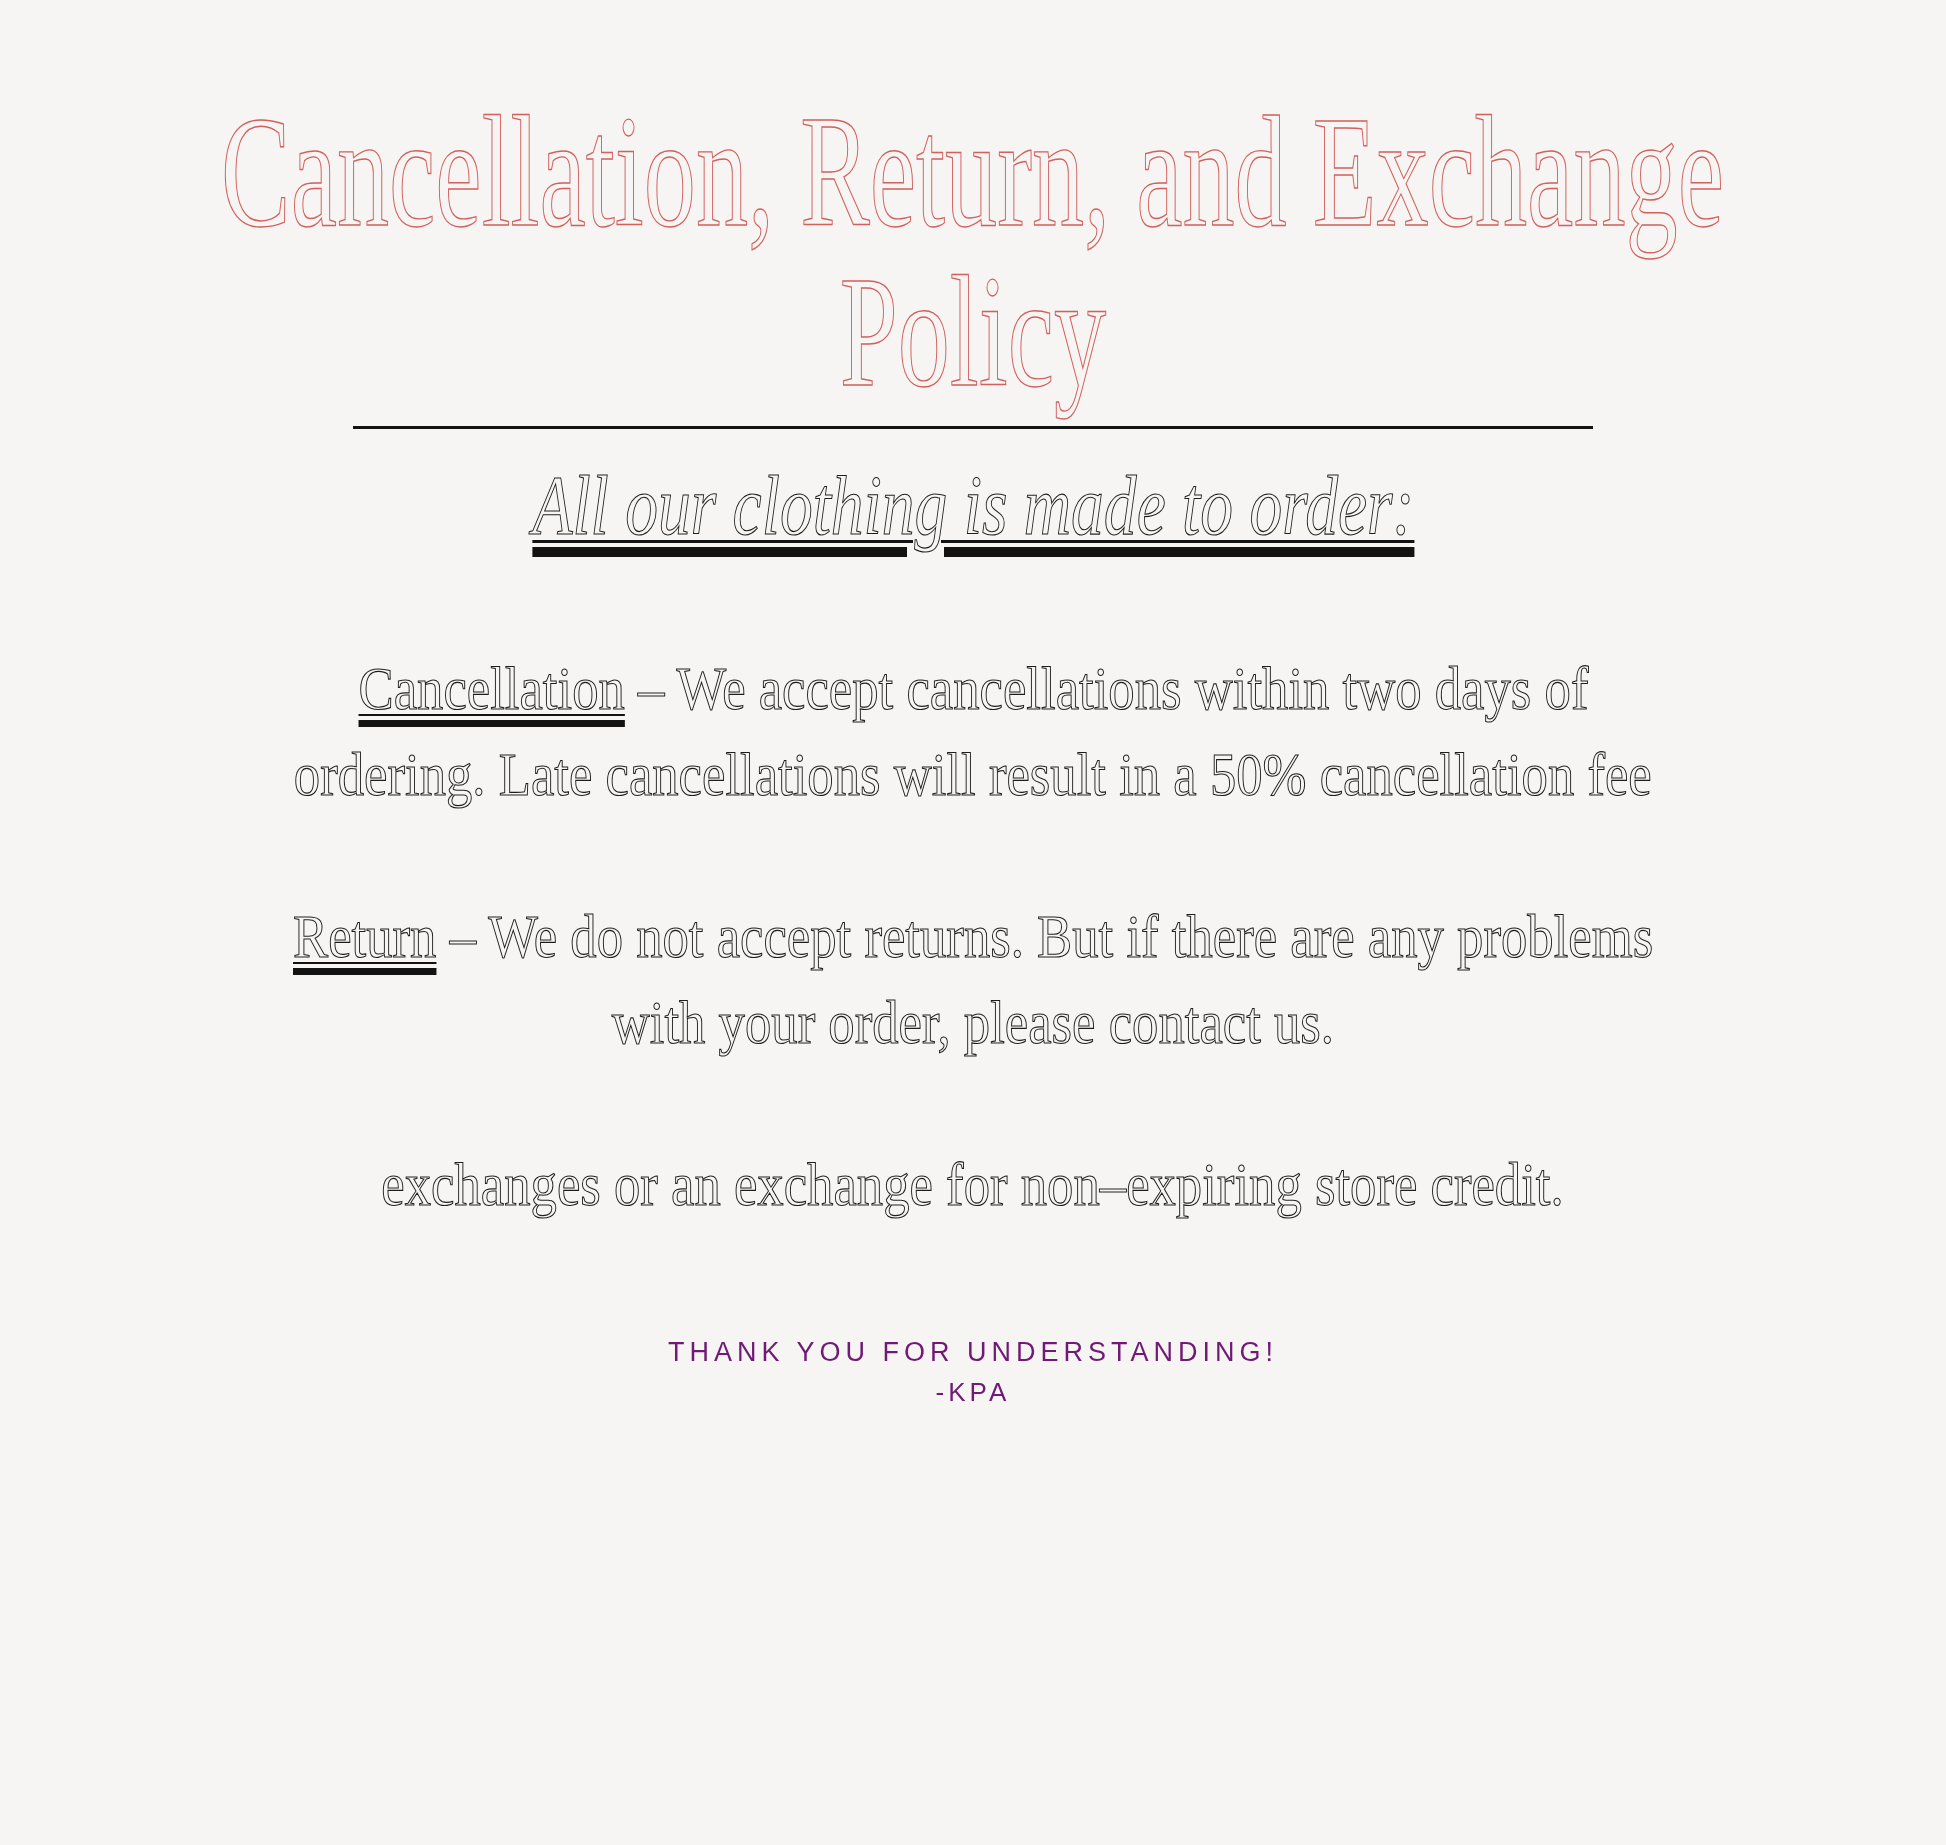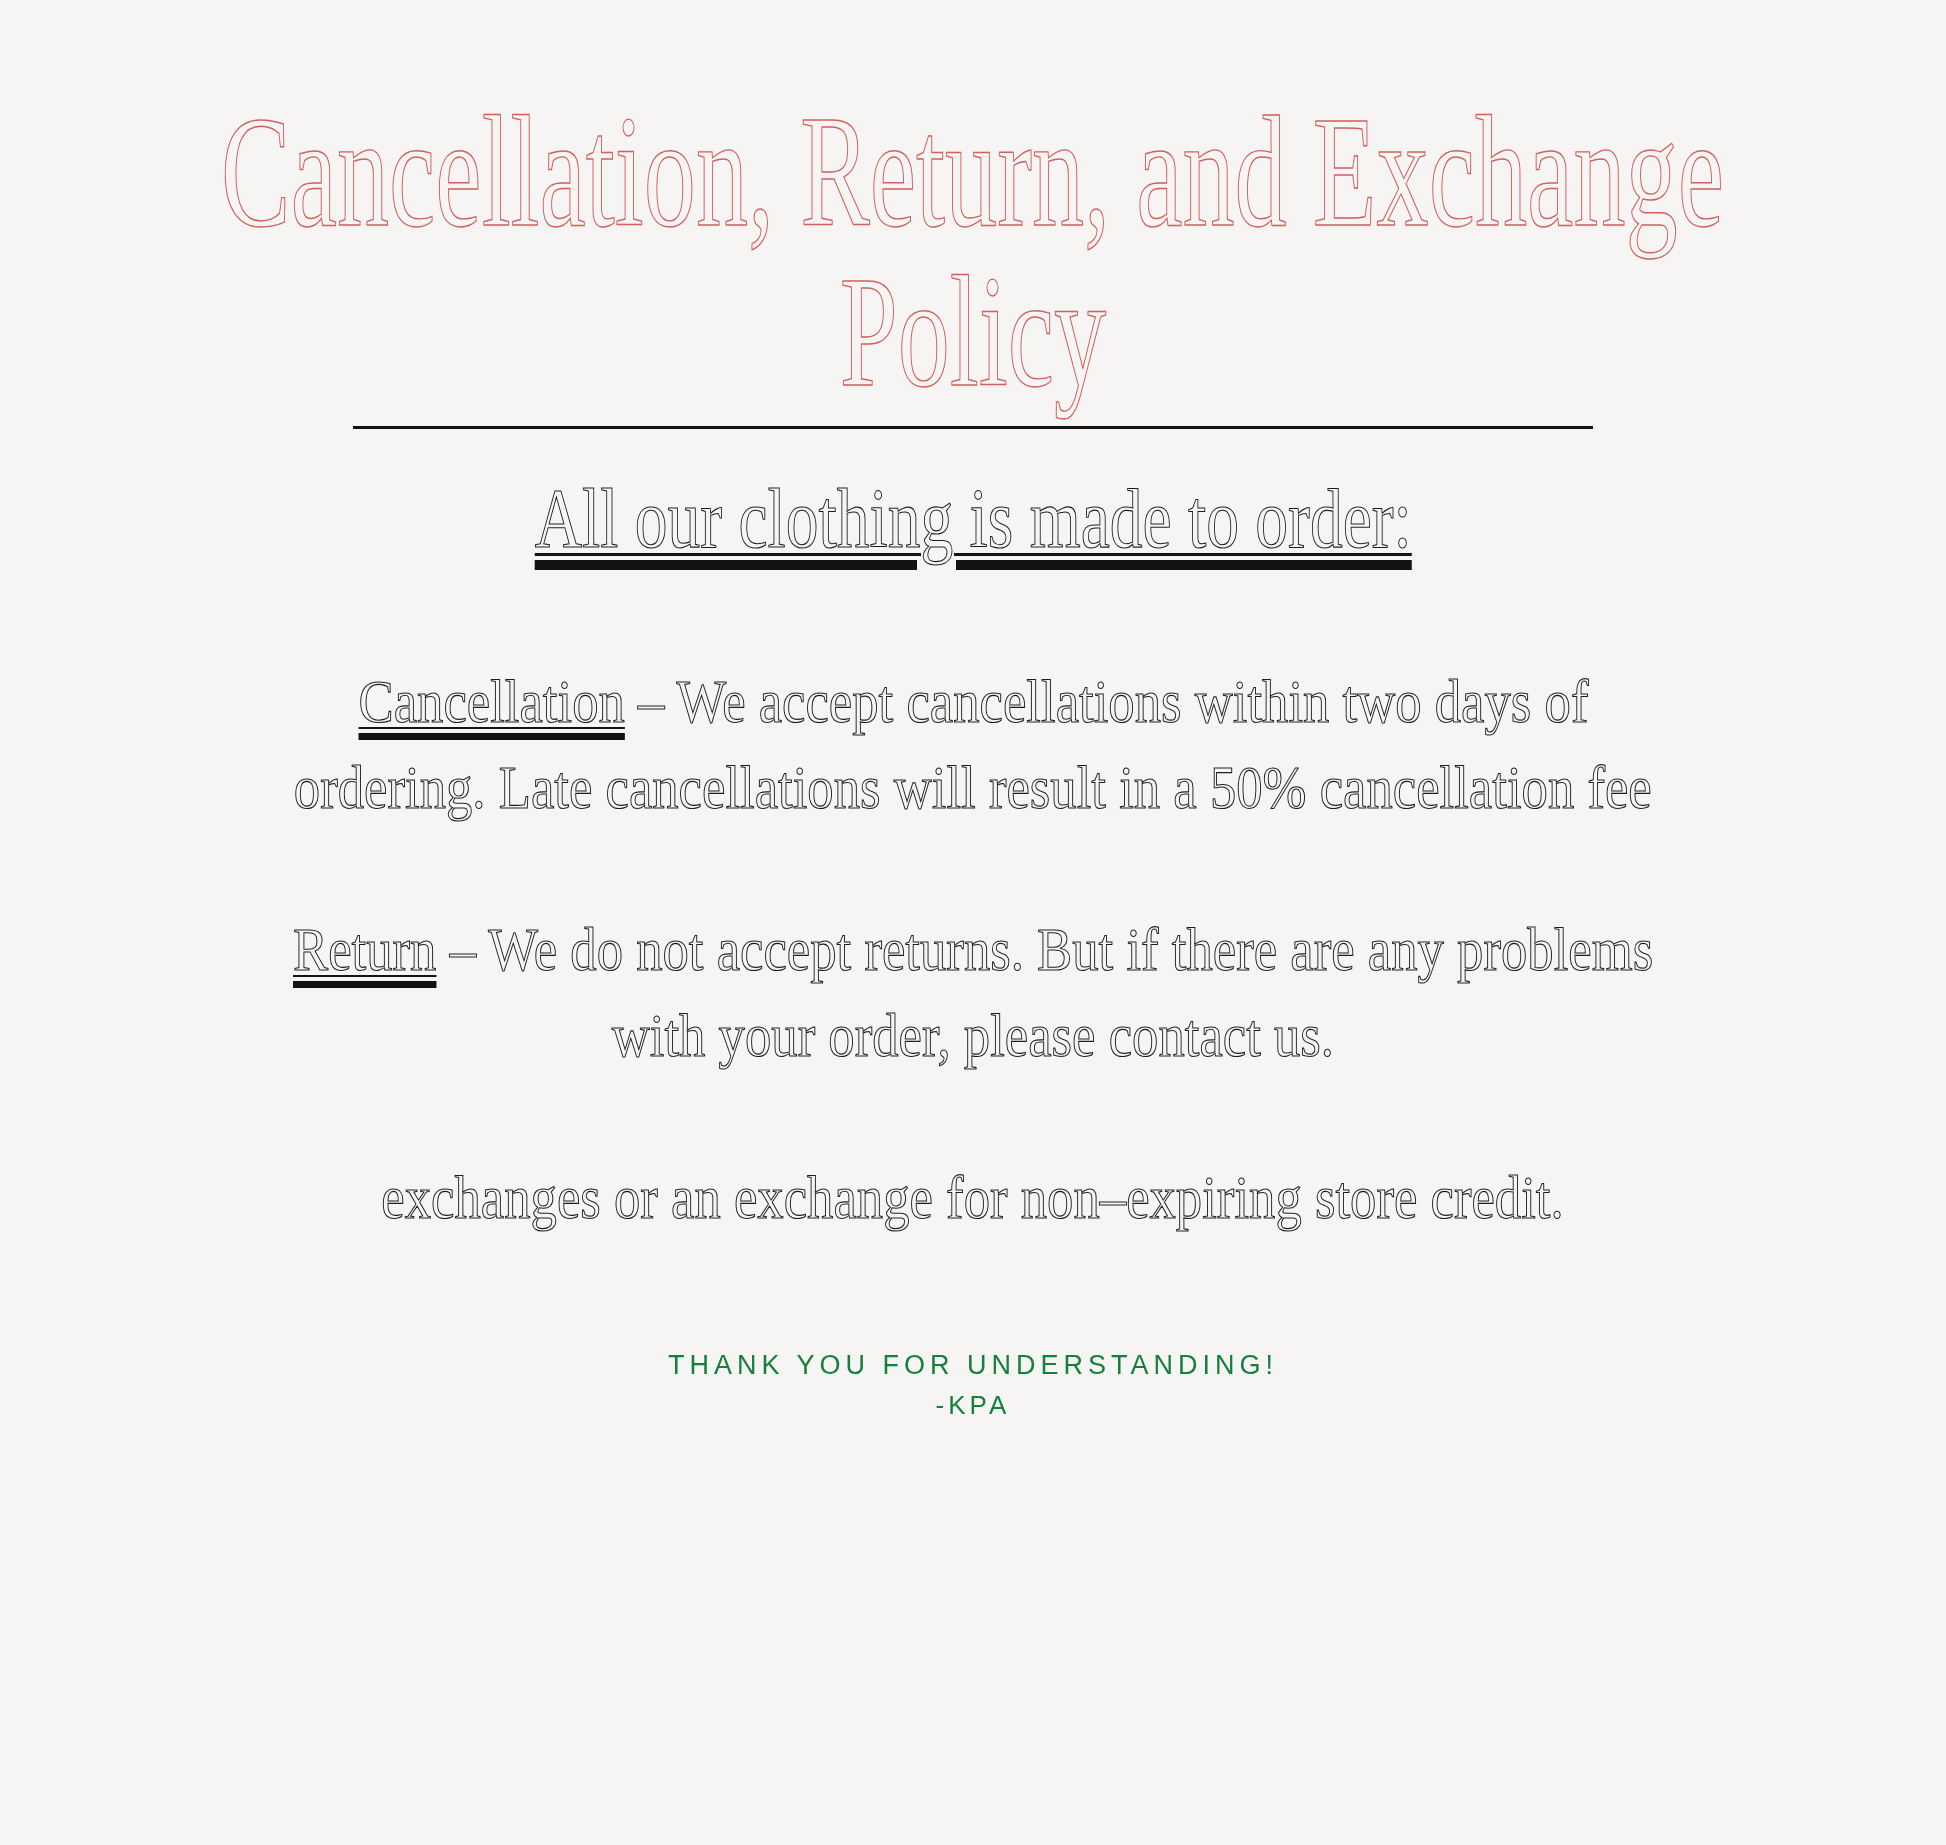--- a/index.html
+++ b/index.html
@@ -32,21 +32,21 @@
     font-size:158px;line-height:160px;
     transform:scaleX(.66);transform-origin:50% 50%;
   }
   
   .divider{
     width:1240px;height:0;
     border-top:3px solid var(--rule);
     margin:14px auto 0 auto;
   }
   
-  .subtitle-row{margin-top:37px;}
+  .subtitle-row{margin-top:24px;font-style:italic;}
   .s-line{
     display:inline-block;white-space:nowrap;
     font-size:84px;line-height:106px;
     transform:scaleX(.78);transform-origin:50% 50%;
   }
   .su-thick{
     text-decoration-line:underline;
     text-decoration-color:var(--rule);
     text-decoration-thickness:10px;
     text-underline-offset:13px;
@@ -72,21 +72,21 @@
     text-decoration-thickness:7px;
     text-underline-offset:11px;
   }
   .kw-thin{
     text-decoration-line:underline;
     text-decoration-color:var(--rule);
     text-decoration-thickness:2px;
     text-underline-offset:5px;
   }
   
-  .footer{margin-top:108px;text-align:center;font-family:"Liberation Sans", sans-serif;color:#15803d;}
+  .footer{margin-top:108px;text-align:center;font-family:"Liberation Sans", sans-serif;color:#701a75;}
   .footer-thanks{
     font-size:27px;line-height:34px;letter-spacing:5px;font-weight:500;
   }
   .footer-sign{
     margin-top:7px;font-size:26px;line-height:32px;letter-spacing:4px;font-weight:500;text-align:center;
   }
 </style>
 </head>
 <body>
 

